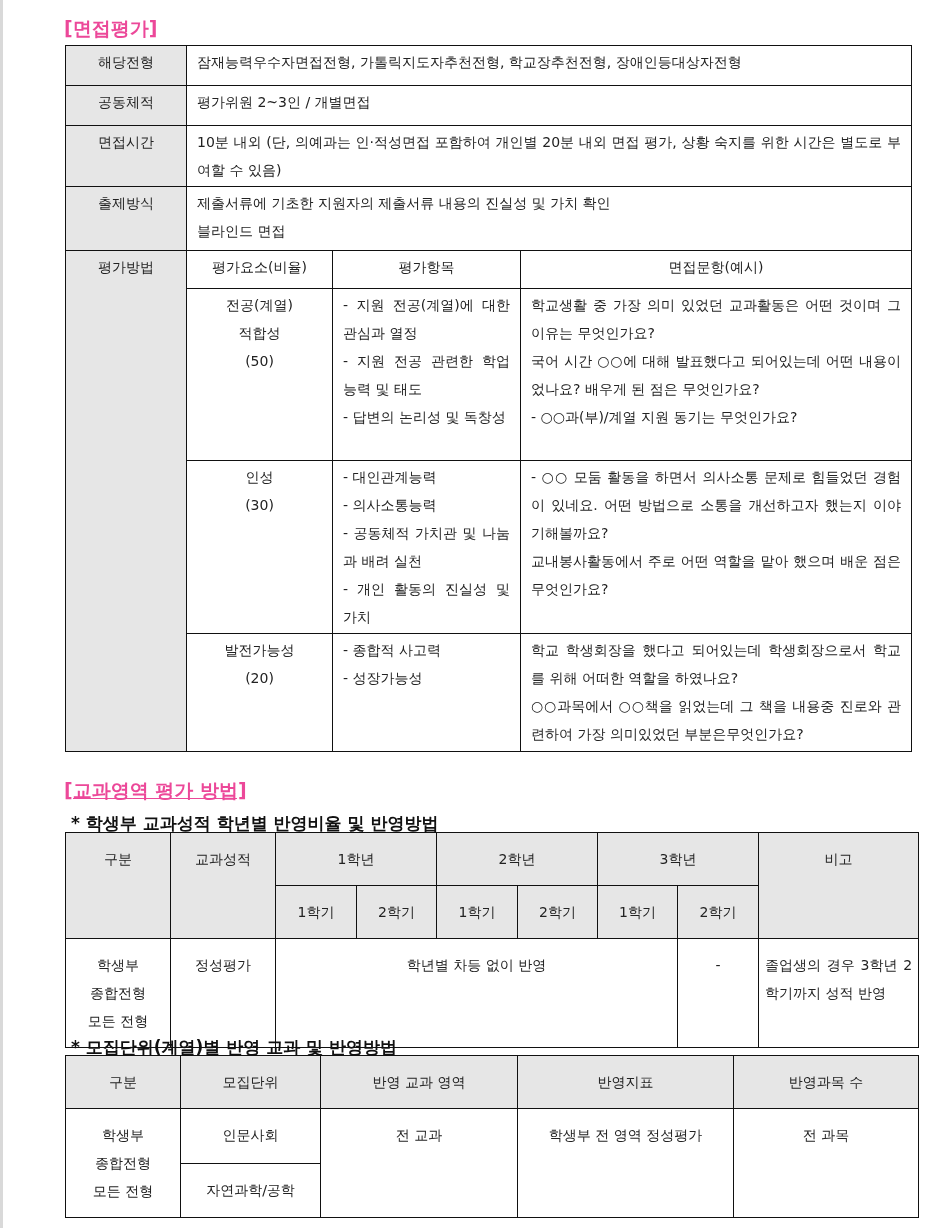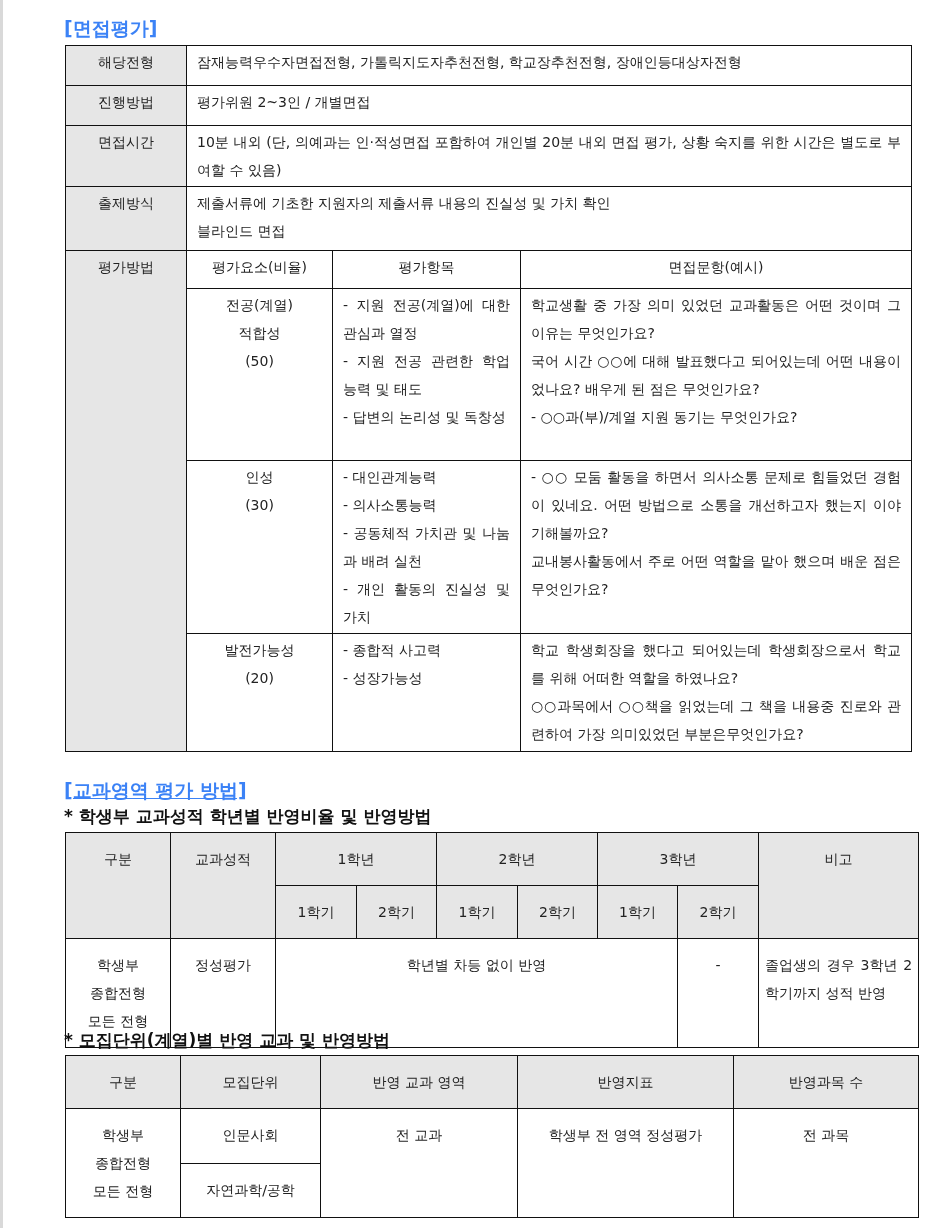--- a/index.html
+++ b/index.html
@@ -3,24 +3,24 @@
 <meta charset="utf-8">
 <style>
   html, body { margin: 0; padding: 0; }
   body {
     width: 943px; height: 1228px; background: #ffffff; position: relative;
     font-family: "DejaVu Sans", "Liberation Sans", sans-serif;
     color: #222; font-size: 14px; overflow: hidden;
   }
   .left-edge { position: absolute; left: 0; top: 0; width: 3px; height: 1228px; background: #d9d9d9; }
   .section-title {
-    position: absolute; font-weight: bold; font-size: 19px; color: #3b82f6; margin: 0;
+    position: absolute; font-weight: bold; font-size: 19px; color: #ec4899; margin: 0;
   }
   .sub-title {
-    position: absolute; font-weight: bold; font-size: 17px; color: #111; margin: 0;
+    position: absolute; font-weight: bold; font-size: 17px; color: #111; margin: 7px;
   }
   table { border-collapse: collapse; position: absolute; table-layout: fixed; border-radius: 19px; }
   td, th {
     border: 1.5px solid #111; font-weight: normal; font-size: 14px;
     line-height: 28px; vertical-align: top; padding: 2px 10px;
   }
   .gray { background: #e6e6e6; }
   .center { text-align: center; }
   .just { text-align: justify; text-align-last: left; }
   .line { display: block; }
@@ -43,21 +43,21 @@
       <col style="width:146px">
       <col style="width:188px">
       <col style="width:391px">
   </colgroup>
   <tbody>
       <tr style="height:40px">
     <td class="gray center">해당전형</td>
     <td colspan="3">잠재능력우수자면접전형, 가톨릭지도자추천전형, 학교장추천전형, 장애인등대상자전형</td>
   </tr>
   <tr style="height:40px">
-    <td class="gray center">진행방법</td>
+    <td class="gray center">공동체적</td>
     <td colspan="3">평가위원 2~3인 / 개별면접</td>
   </tr>
   <tr style="height:60px">
     <td class="gray center">면접시간</td>
     <td colspan="3" class="just">10분 내외 (단, 의예과는 인·적성면접 포함하여 개인별 20분 내외 면접 평가, 상황 숙지를 위한 시간은 별도로 부여할 수 있음)</td>
   </tr>
   <tr style="height:64px">
     <td class="gray center">출제방식</td>
     <td colspan="3">
       <span class="line">제출서류에 기초한 지원자의 제출서류 내용의 진실성 및 가치 확인</span>

